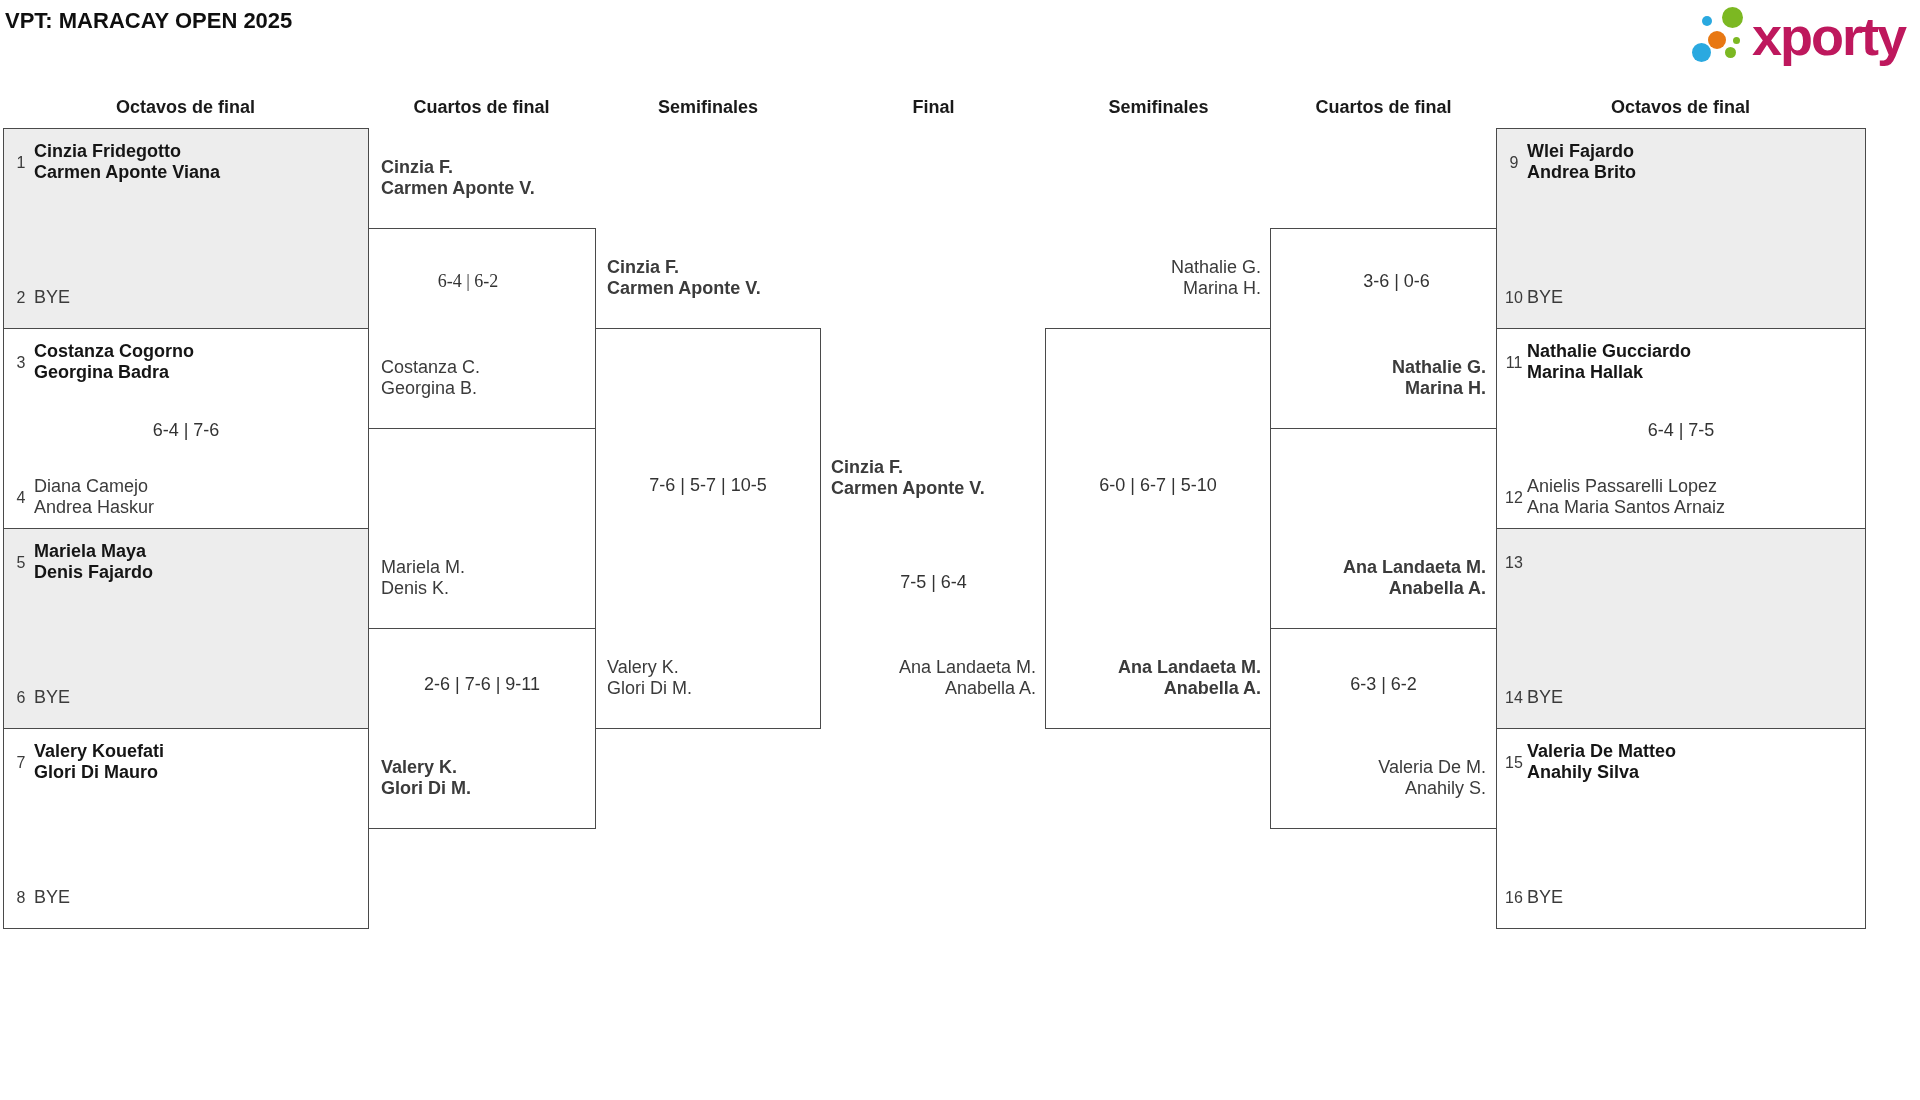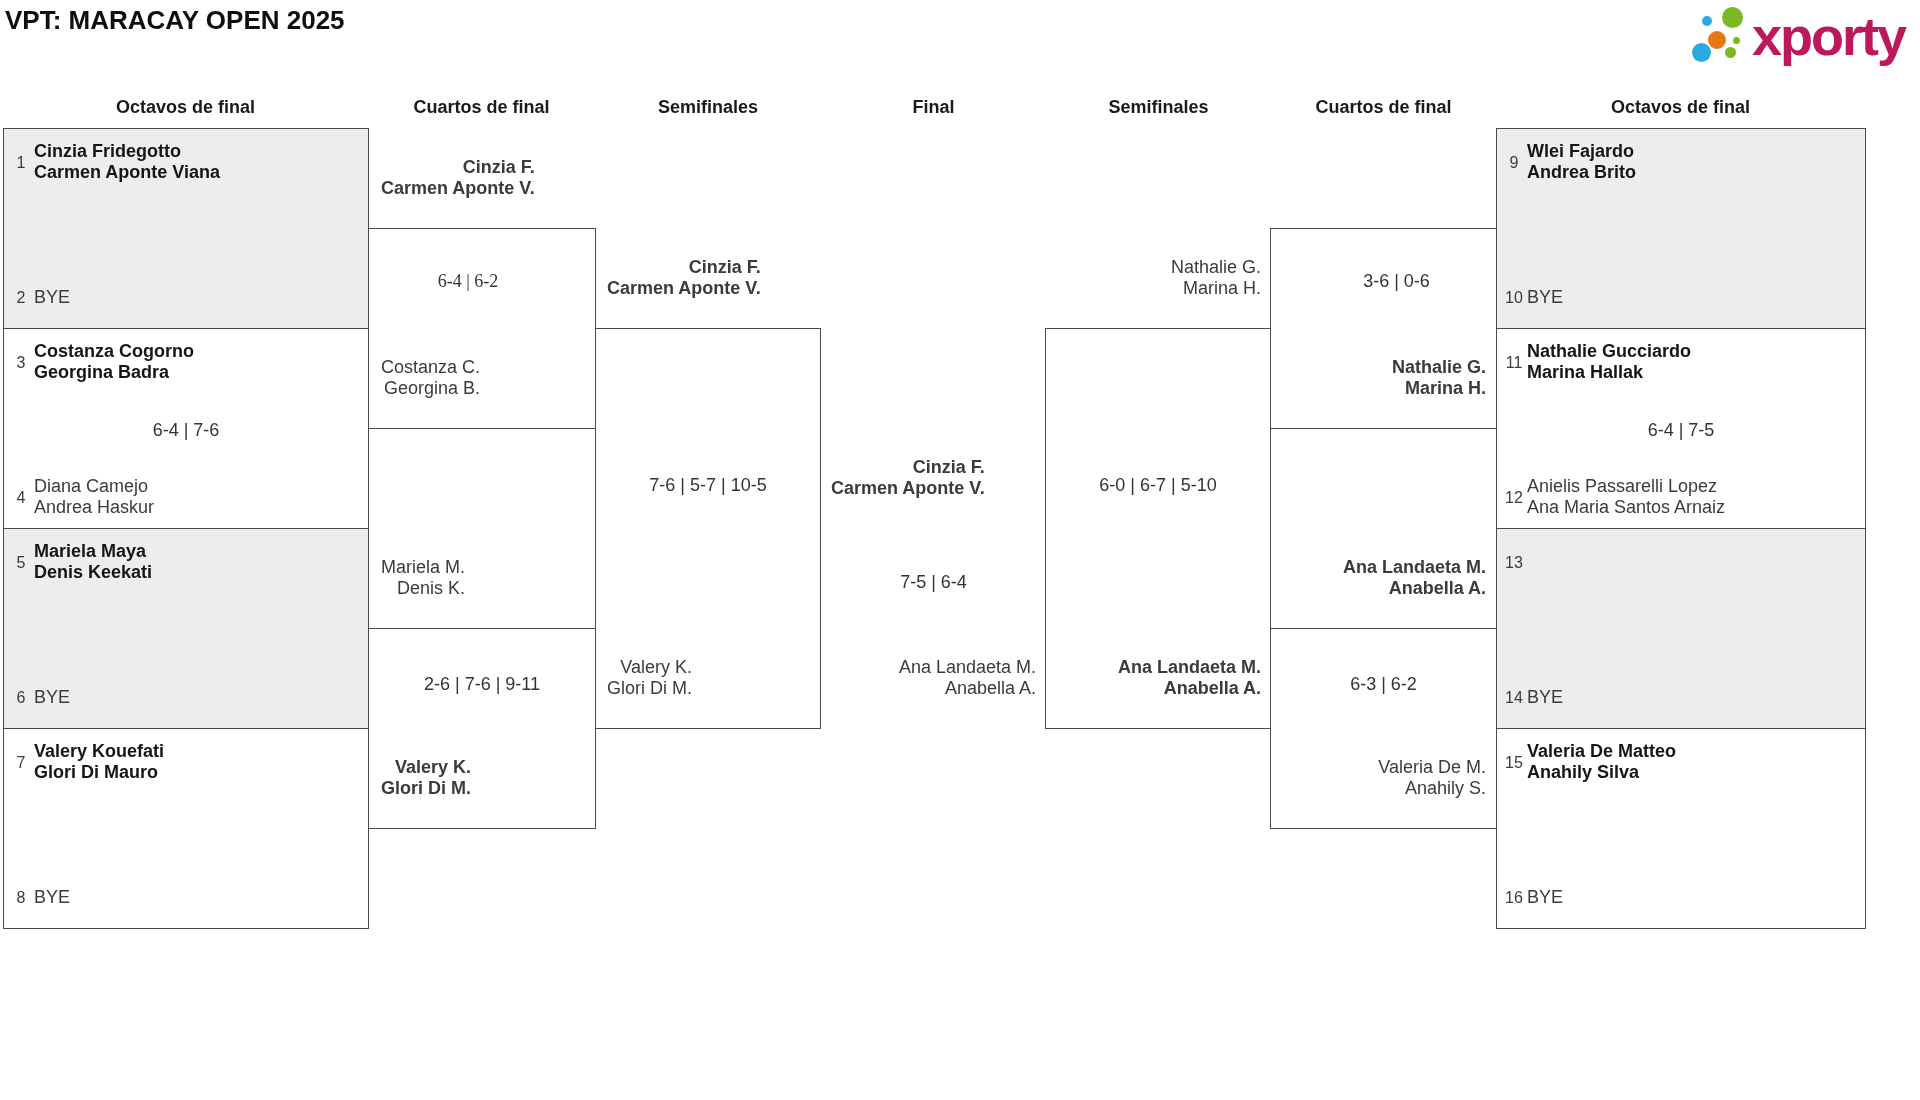--- a/index.html
+++ b/index.html
@@ -1,38 +1,38 @@
 <!DOCTYPE html>
 <html><head>
 <meta charset="utf-8">
 <title>Bracket</title>
 <style>
   html,body{margin:0;padding:0;background:#fff;}
   body{width:1920px;height:1100px;font-family:"Liberation Sans",sans-serif;}
   .canvas{position:relative;width:1920px;height:1100px;overflow:hidden;background:#fff;}
 
-  .title-line1{position:absolute;left:5px;top:4px;font-size:26px;line-height:33px;font-weight:700;color:#0f0f0f;}
+  .title-line1{position:absolute;left:5px;top:4px;font-size:22px;line-height:33px;font-weight:700;color:#0f0f0f;}
   .title-line2{position:absolute;left:5px;top:37px;font-size:26px;line-height:33px;font-weight:700;color:#0f0f0f;}
 
   .hdr{position:absolute;top:97px;height:22px;font-size:18px;font-weight:600;color:#1a1a1a;text-align:center;line-height:20px;}
 
   .box{position:absolute;border:1px solid #4a4a4a;box-sizing:border-box;background:#fff;}
   .shade{background:#ededed;}
   .qbox{position:absolute;border:1px solid #4a4a4a;box-sizing:border-box;background:transparent;}
 
   .st{position:absolute;left:4px;top:23px;width:26px;text-align:center;font-size:16px;color:#3b3b3b;line-height:21px;}
   .sb{position:absolute;left:4px;bottom:20px;width:26px;text-align:center;font-size:16px;color:#3b3b3b;line-height:21px;}
   .pt{position:absolute;left:30px;top:12px;font-size:18px;line-height:21px;color:#3b3b3b;}
   .pb{position:absolute;left:30px;bottom:10px;font-size:18px;line-height:21px;color:#3b3b3b;}
   .pb.bye{bottom:20px;}
   .b{font-weight:700;color:#151515;}
 
   .score{position:absolute;height:21px;font-size:18px;line-height:21px;color:#333;text-align:center;}
 
-  .lbl{position:absolute;font-size:18px;line-height:21px;color:#3b3b3b;text-align:right;}
+  .lbl{position:absolute;font-size:18px;line-height:21px;color:#3b3b3b;}
   .lbl.r{text-align:right;width:215px;}
   .ln{white-space:nowrap;}
 
   .logo{position:absolute;left:1690px;top:0;width:228px;height:78px;}
   .dot{position:absolute;border-radius:50%;}
   .d-green{background:#7cb822;}
   .d-blue{background:#2aa9e0;}
   .d-orange{background:#e87813;}
   .logo-text{position:absolute;left:62px;top:8px;font-size:54px;font-weight:700;letter-spacing:-2px;color:#be185d;line-height:56px;}
 </style>
@@ -83,21 +83,21 @@
     <div class="pb">
       <div class="ln">Diana Camejo</div>
       <div class="ln">Andrea Haskur</div>
     </div>
   </div>
 
   <div class="box shade" style="left:3px;top:528px;width:366px;height:201px;">
     <span class="st">5</span>
     <div class="pt b">
       <div class="ln">Mariela Maya</div>
-      <div class="ln">Denis Keekati</div>
+      <div class="ln">Denis Fajardo</div>
     </div>
     <span class="sb" style="bottom:20px;">6</span>
     <div class="pb bye">
       <div class="ln">BYE</div>
     </div>
   </div>
 
   <div class="box" style="left:3px;top:728px;width:366px;height:201px;">
     <span class="st">7</span>
     <div class="pt b">

